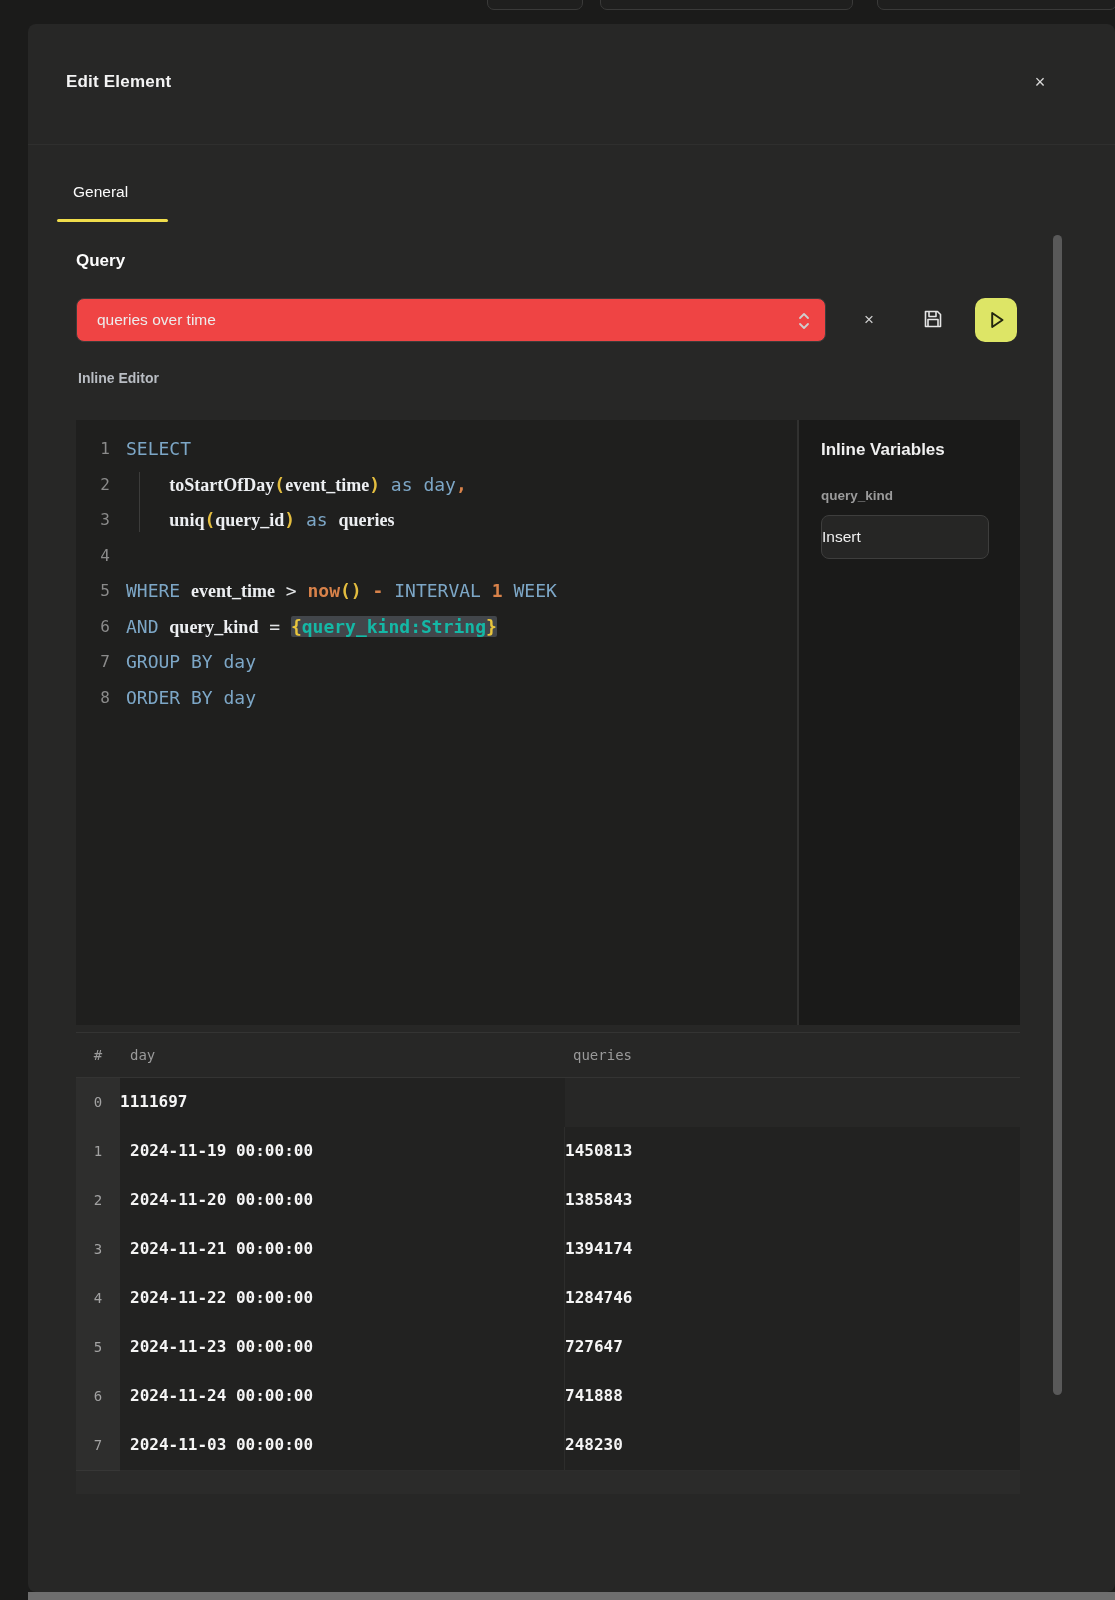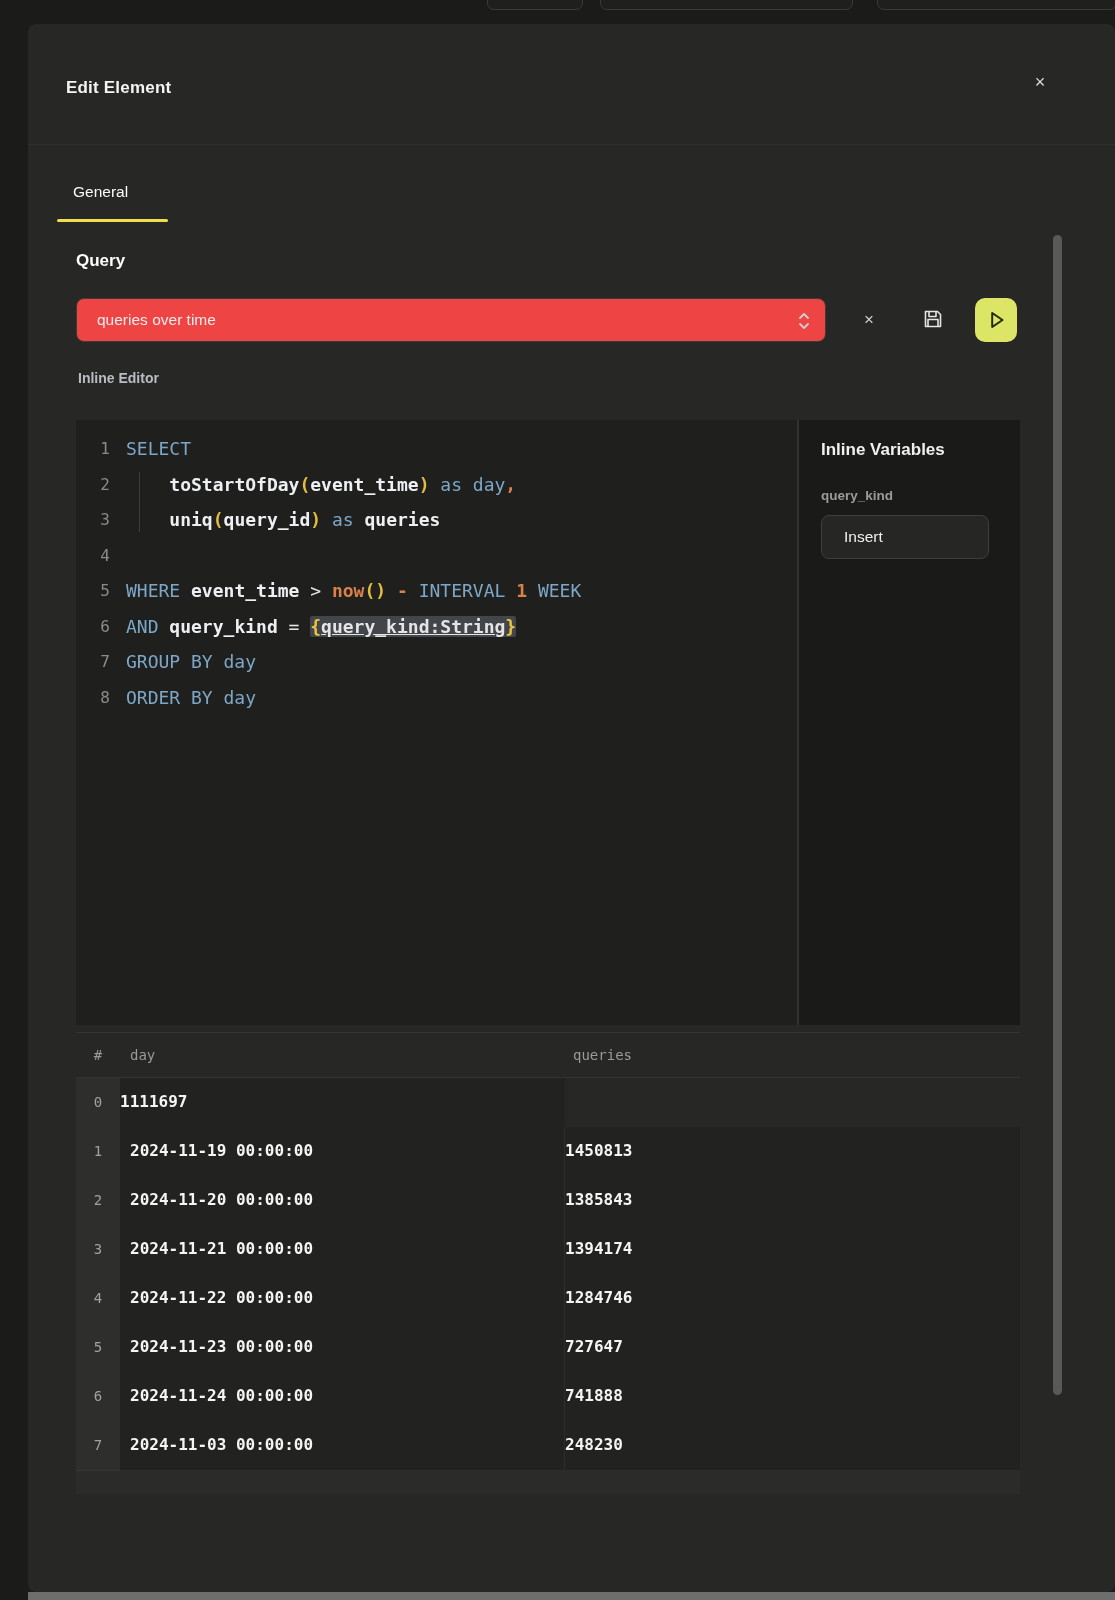--- a/index.html
+++ b/index.html
@@ -22,21 +22,21 @@
 
   
   .bottom-strip { position:absolute; left:28px; top:1592px; width:1087px; height:8px; background:#6e6e6e; }
 
   
   .modal {
     position: absolute; left: 28px; top: 24px; width: 1087px; height: 1568px;
     background: #272726; border-radius: 8px; overflow: hidden;
   }
   .modal-header { position:absolute; left:0; top:0; width:100%; height:121px; border-bottom:1px solid #2f2f2e; }
-  .modal-title { position:absolute; left:38px; top:54px; font-size:17px; font-weight:600; color:#f4f4f4; letter-spacing:.2px; }
+  .modal-title { position:absolute; left:38px; top:48px; font-size:17px; font-weight:600; color:#f4f4f4; letter-spacing:.2px; }
   .close-btn {
     position:absolute; left:998px; top:44px; width:28px; height:28px;
     background:none; border:none; color:#d9d9d9; font-size:18px; line-height:28px; text-align:center; cursor:pointer;
     font-family:"Liberation Sans",sans-serif;
   }
 
   .tab-label { position:absolute; left:45px; top:159px; font-size:15.5px; font-weight:500; color:#fafafa; }
   .tab-underline { position:absolute; left:29px; top:195px; width:111px; height:3px; border-radius:2px;
     background: var(--accent-yellow, #f0dd4b); }
 
@@ -62,35 +62,35 @@
 
   
   .editor { position:absolute; left:48px; top:396px; width:944px; height:605px; display:flex; }
   .code-pane { position:relative; flex:1 1 auto; background:#1f1f1e; padding-top:11px; overflow:hidden; }
   .editor-divider { flex:0 0 2px; background:#313130; }
   .code-line { display:flex; height:35.5px; line-height:35.5px;
     font-family:"DejaVu Sans Mono", monospace; font-size:18px; white-space:pre; }
   .ln { flex:0 0 34px; text-align:right; color:#8b8b8b; font-size:16px; }
   .code-text { margin-left:16px; }
   .tk-kw { color: var(--kw-blue, #7da7c7); }
-  .tk-id { color:#edeff2; font-weight:700; }
+  .tk-id { color:#edeff2; font-weight:700;font-family:Liberation Serif, serif; }
   .tk-pr { color: var(--paren-gold, #e3bd3f); font-weight:700; }
   .tk-st { color: var(--string-green, #a9b45e); }
   .tk-num { color: var(--num-orange, #d8824a); font-weight:700; }
   .tk-pl { color:#e2e4e6; }
   .tk-tpl { background:#42464b; border-radius:2px; }
   .tk-tpl .brace { color:#e9c63d; font-weight:700; }
-  .tk-tpl .inner { color:#e5e5e5; font-weight:700;text-decoration:underline; }
+  .tk-tpl .inner { color:#14b8a6; font-weight:700; }
   .indent-guide { position:absolute; left:63px; top:52px; width:1px; height:60px; background:#3c3c3b; }
 
   .var-pane { flex:0 0 221px; background:#1a1a19; padding:20px 22px; }
   .qv-heading { font-size:17px; font-weight:600; color:#f0f0f0; }
   .qv-varname { margin-top:28px; font-size:13.5px; font-weight:600; color:#9b9b9b; }
   .insert-btn {
-    margin-top:12px; display:block; width:168px; height:44px; text-align:left; padding-left:22px;
+    margin-top:12px; display:block; width:168px; height:44px; text-align:left; 
     background:#262625; border:1px solid #3e3e3d; border-radius:8px; color:#f0f0f0; font-size:15.5px;
     font-family:"Liberation Sans",sans-serif; cursor:pointer;
   }
 
   
   .rtable { position:absolute; left:48px; top:1008px; width:944px;
     font-family:"DejaVu Sans Mono", monospace; }
   .tgrid { display:grid; grid-template-columns:44px 445px 1fr; }
   .thead { height:46px; border-top:1px solid #343433; border-bottom:1px solid #343433; }
   .th { line-height:44px; color:#9a9a9a; font-size:14px; }

